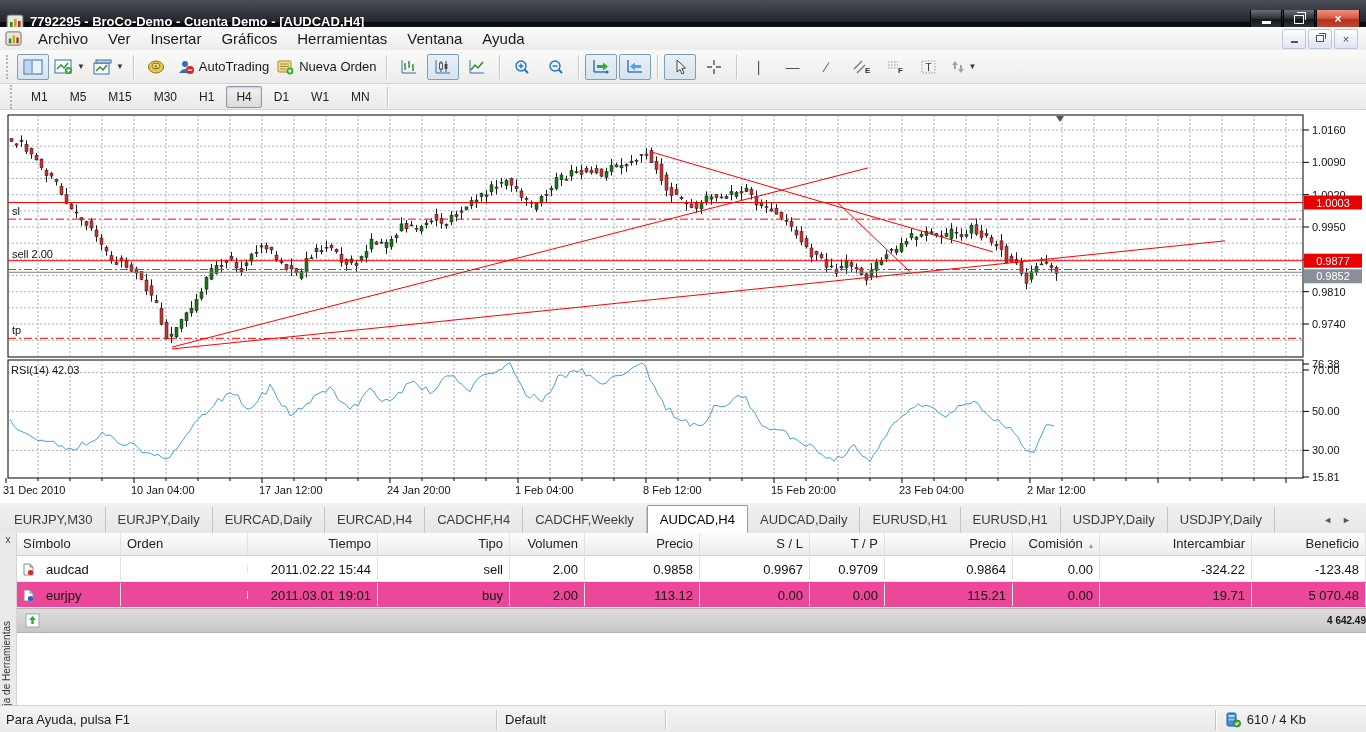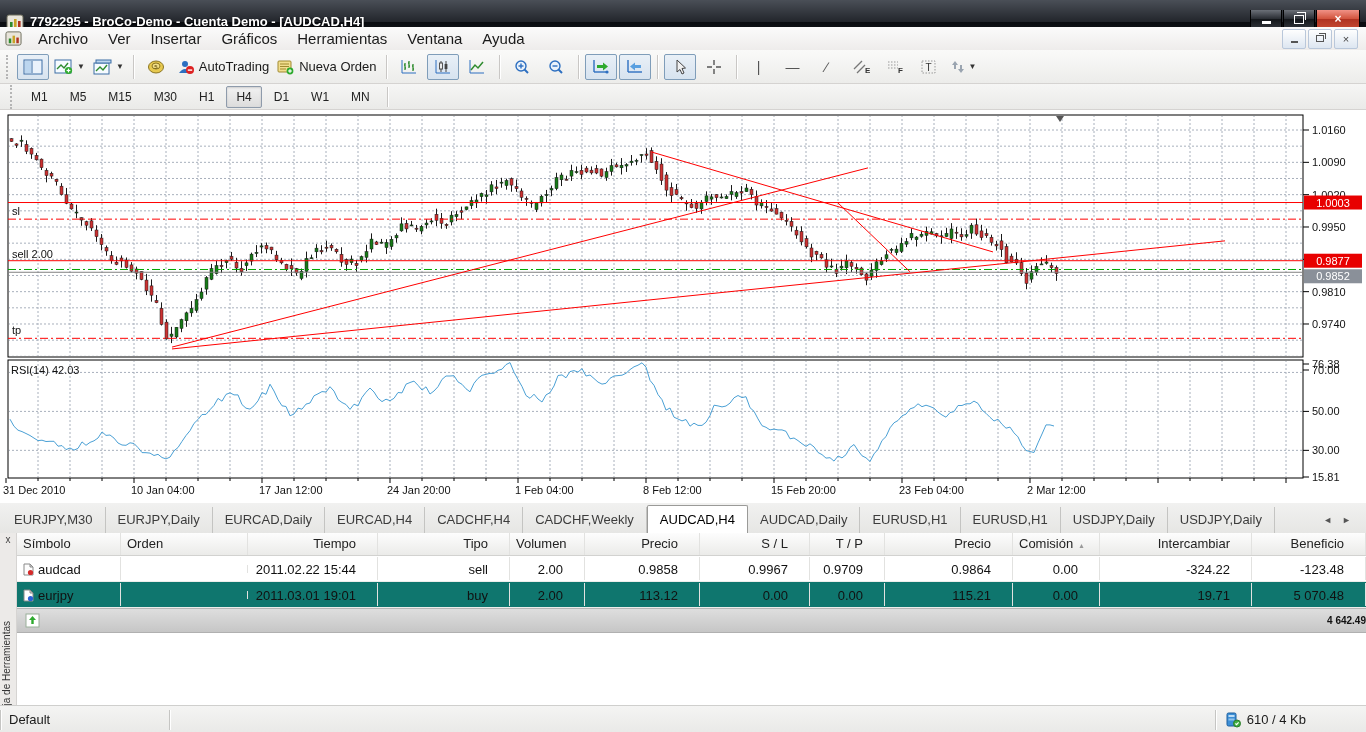--- a/index.html
+++ b/index.html
@@ -66,29 +66,29 @@
   #tabscroll span{padding:2px 5px;}
 
   
   #terminal{left:0;top:533px;width:1366px;height:172px;background:#fff;}
   #tstrip{position:absolute;left:0;top:0;width:16px;height:172px;background:#eceae8;border-right:1px solid #d6d4d2;}
   #tstrip .closex{display:block;text-align:center;font-size:10px;color:#444;padding-top:1px;}
   #tstrip .vlabel{position:absolute;left:1px;top:88px;writing-mode:vertical-rl;transform:rotate(180deg);
                   font-size:10px;color:#333;white-space:nowrap;}
   #tcontent{position:absolute;left:17px;top:0;width:1349px;height:172px;}
   .trow{display:grid;grid-template-columns:104px 127px 130px 132px 75px 115px 110px 75px 128px 87px 152px 114px;}
-  .trow .cell{font-size:13px;color:#111;padding:4px 21px 3px 6px;border-right:1px solid #e2e2e0;white-space:nowrap;overflow:hidden;
+  .trow .cell{font-size:13px;color:#111;padding:4px 6px 3px 6px;border-right:1px solid #e2e2e0;white-space:nowrap;overflow:hidden;
               text-align:right;}
   .trow .cell.l{text-align:left;}
   #thead{background:linear-gradient(#fdfdfd,#ebebe9);border-bottom:1px solid #d2d2d0;height:22px;}
   #thead .cell{color:#222;padding-top:3px;}
   .datarow{height:25px;align-items:center;border-bottom:1px solid #ededeb;}
   .datarow .cell{padding-top:5px;}
-  .datarow.alt{background:#0f766e;}
-  .symcell{display:flex;align-items:center;gap:4px;}
+  .datarow.alt{background:#ec4899;}
+  .symcell{display:flex;align-items:center;gap:12px;}
   .sort-ico{font-size:8px;color:#999;margin-left:4px;}
   #tsummary{position:absolute;left:17px;top:75px;width:1349px;height:23px;background:linear-gradient(#dedede,#c6c6c6);
             border-top:1px solid #b5b5b5;border-bottom:1px solid #b0b0b0;display:flex;align-items:center;}
   #tsummary .txt{font-size:13px;font-weight:bold;color:#111;margin-left:8px;}
   #tsummary .total{margin-left:auto;font-size:10px;font-weight:bold;color:#111;}
   #ttabs{position:absolute;left:17px;bottom:2px;width:1349px;height:28px;background:#ececea;border-top:1px solid #dcdcda;
          display:flex;align-items:flex-end;}
   .ttab{font-size:13px;color:#4a4a4a;padding:4px 14px 6px 14px;border-right:1px solid #c8c8c6;height:15px;}
   .ttab.active{background:#fff;border:1px solid #9a9a98;border-bottom:1px solid #fff;color:#000;border-radius:2px 2px 0 0;margin-bottom:-1px;}
 
@@ -1062,20 +1062,21 @@
   <div id="tsummary">
     <svg width="16" height="15" viewBox="0 0 16 15" style="margin-left:8px;">
       <rect x="1" y="1" width="13" height="13" fill="#fff" stroke="#9ab09a"></rect>
       <path d="M7.5 3 l3.5 4 h-2.3 v4 h-2.4 V7 H4 z" fill="#2eaa2e"></path>
     </svg>
     <span class="total">4 642.49</span>
   </div>
 </div>
 
 <div id="statusbar" class="abs">
+  <div id="sb-help">Para Ayuda, pulsa F1</div>
   <div class="sbsep"></div>
   <div id="sb-profile">Default</div>
   <div class="sbsep"></div>
   <div id="sb-spacer"></div>
   <div class="sbsep"></div>
   <div id="sb-conn" style="padding-left:10px;">
     <svg width="15" height="16" viewBox="0 0 15 16">
       <rect x="1" y="1" width="9" height="13" rx="1.5" fill="#3d8fd6" stroke="#1d5f9e"></rect>
       <rect x="2.5" y="3" width="6" height="2" fill="#bcdcf5"></rect>
         <rect x="2.5" y="6.5" width="6" height="2" fill="#8fc2ea"></rect>

